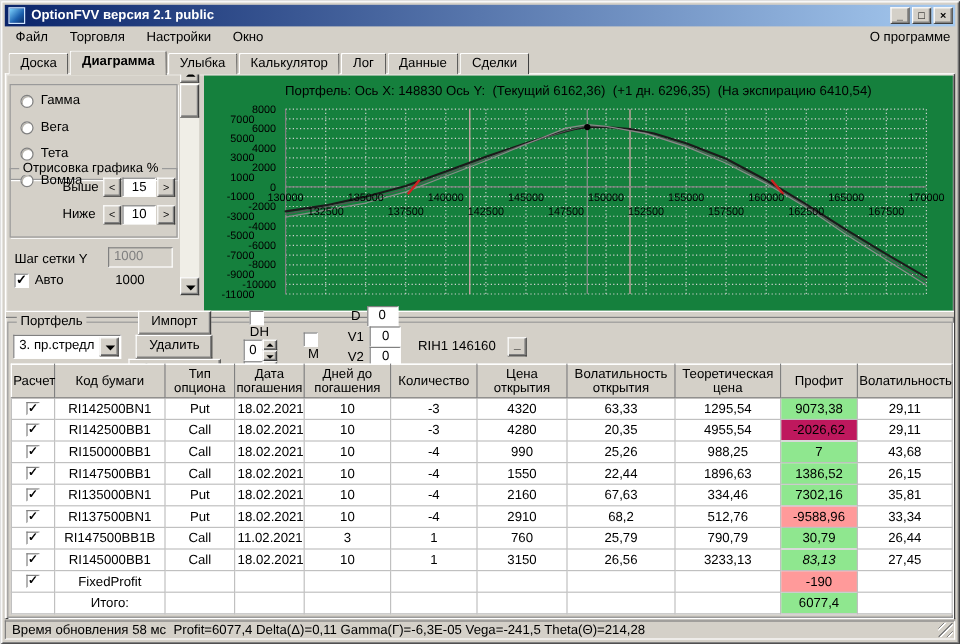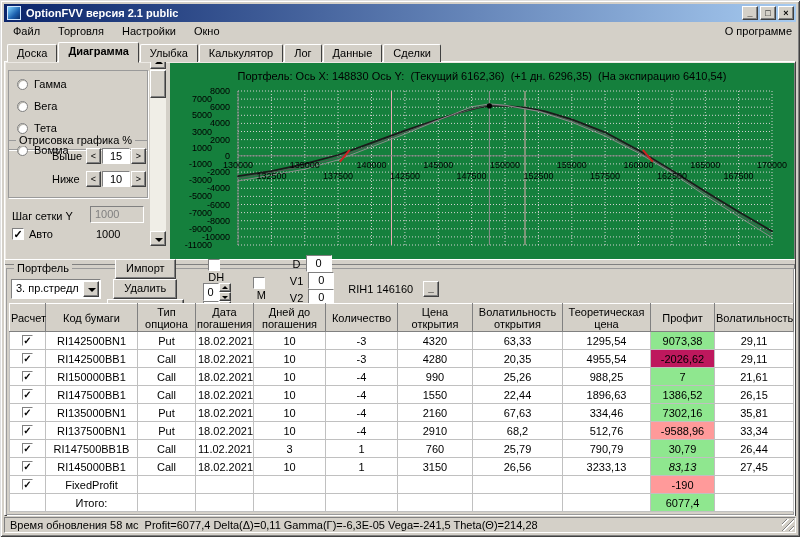--- a/index.html
+++ b/index.html
@@ -416,21 +416,21 @@
               </td>
               <td>RI150000BB1</td>
               <td>Call</td>
               <td>18.02.2021</td>
               <td>10</td>
               <td>-4</td>
               <td>990</td>
               <td>25,26</td>
               <td>988,25</td>
               <td style="background: rgb(143, 231, 143);">7</td>
-              <td>21,61</td>
+              <td>43,68</td>
             </tr>
             <tr>
               <td class="chk-cell">
                 <div class="checkbox s3">✓</div>
               </td>
               <td>RI147500BB1</td>
               <td>Call</td>
               <td>18.02.2021</td>
               <td>10</td>
               <td>-4</td>

